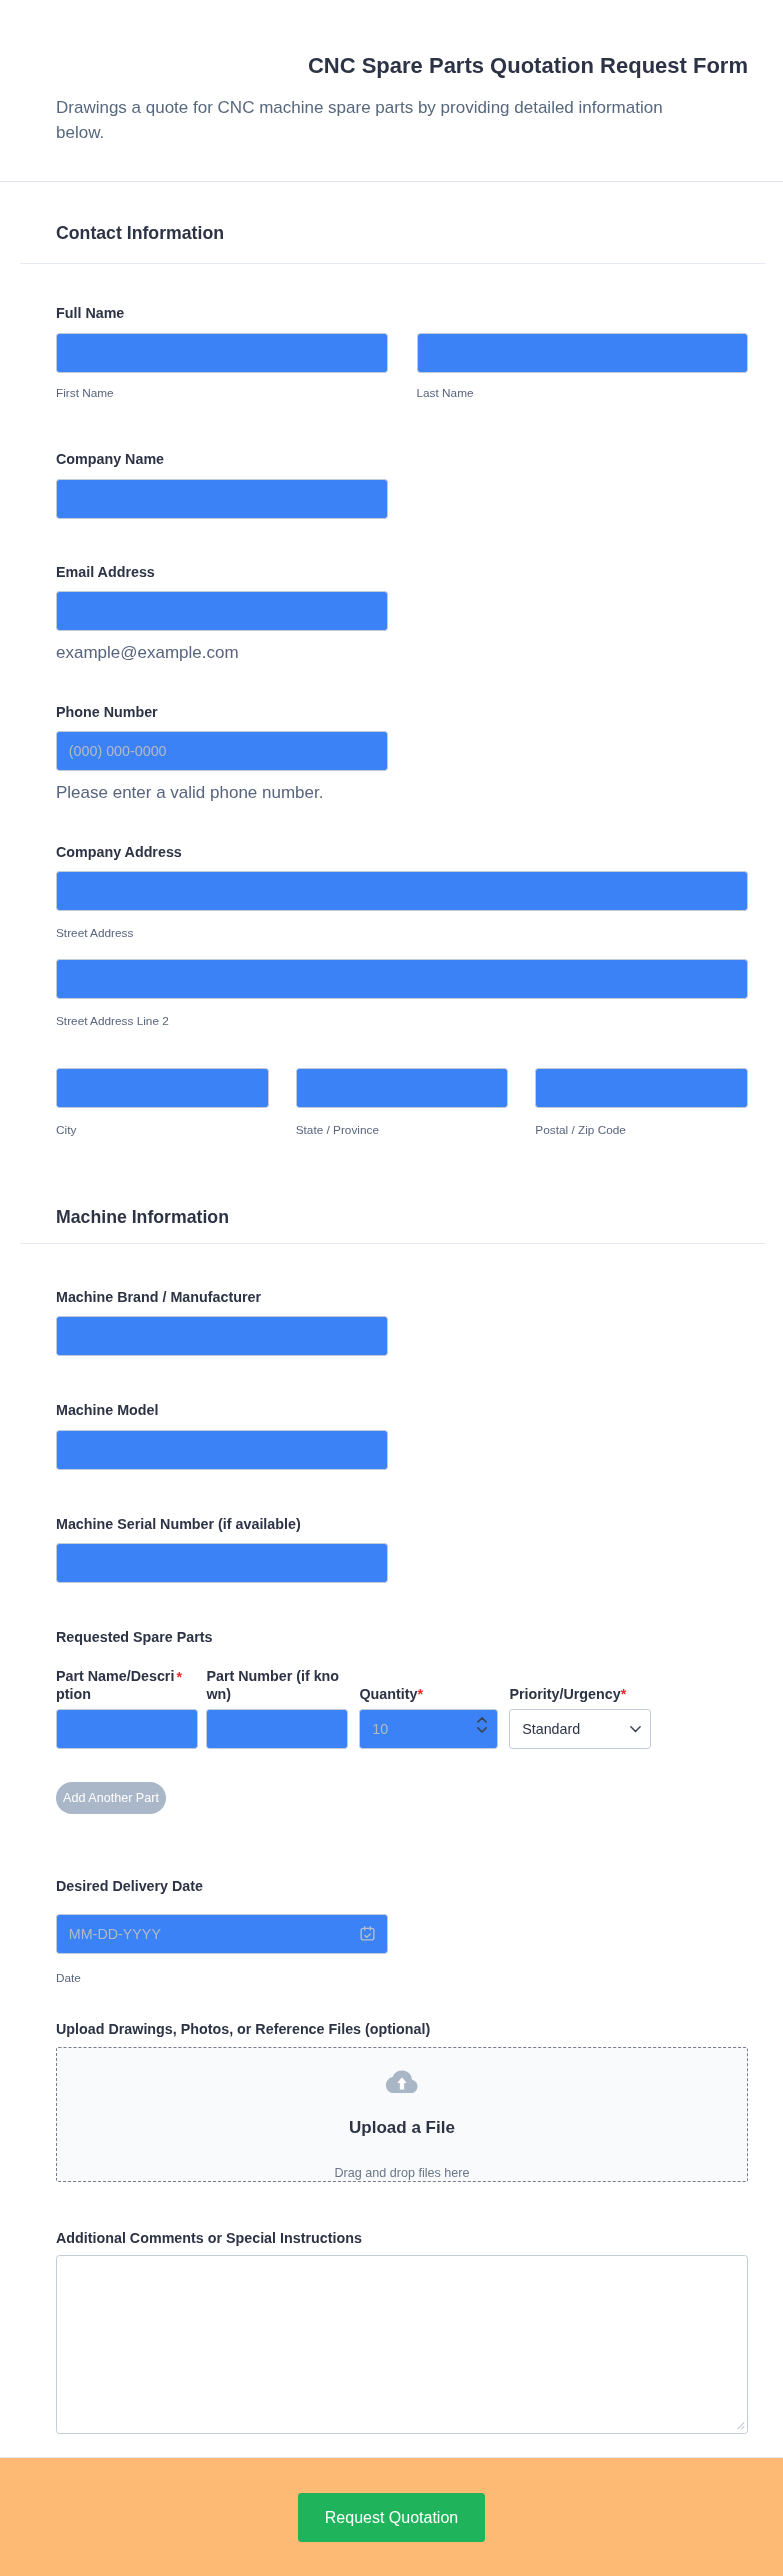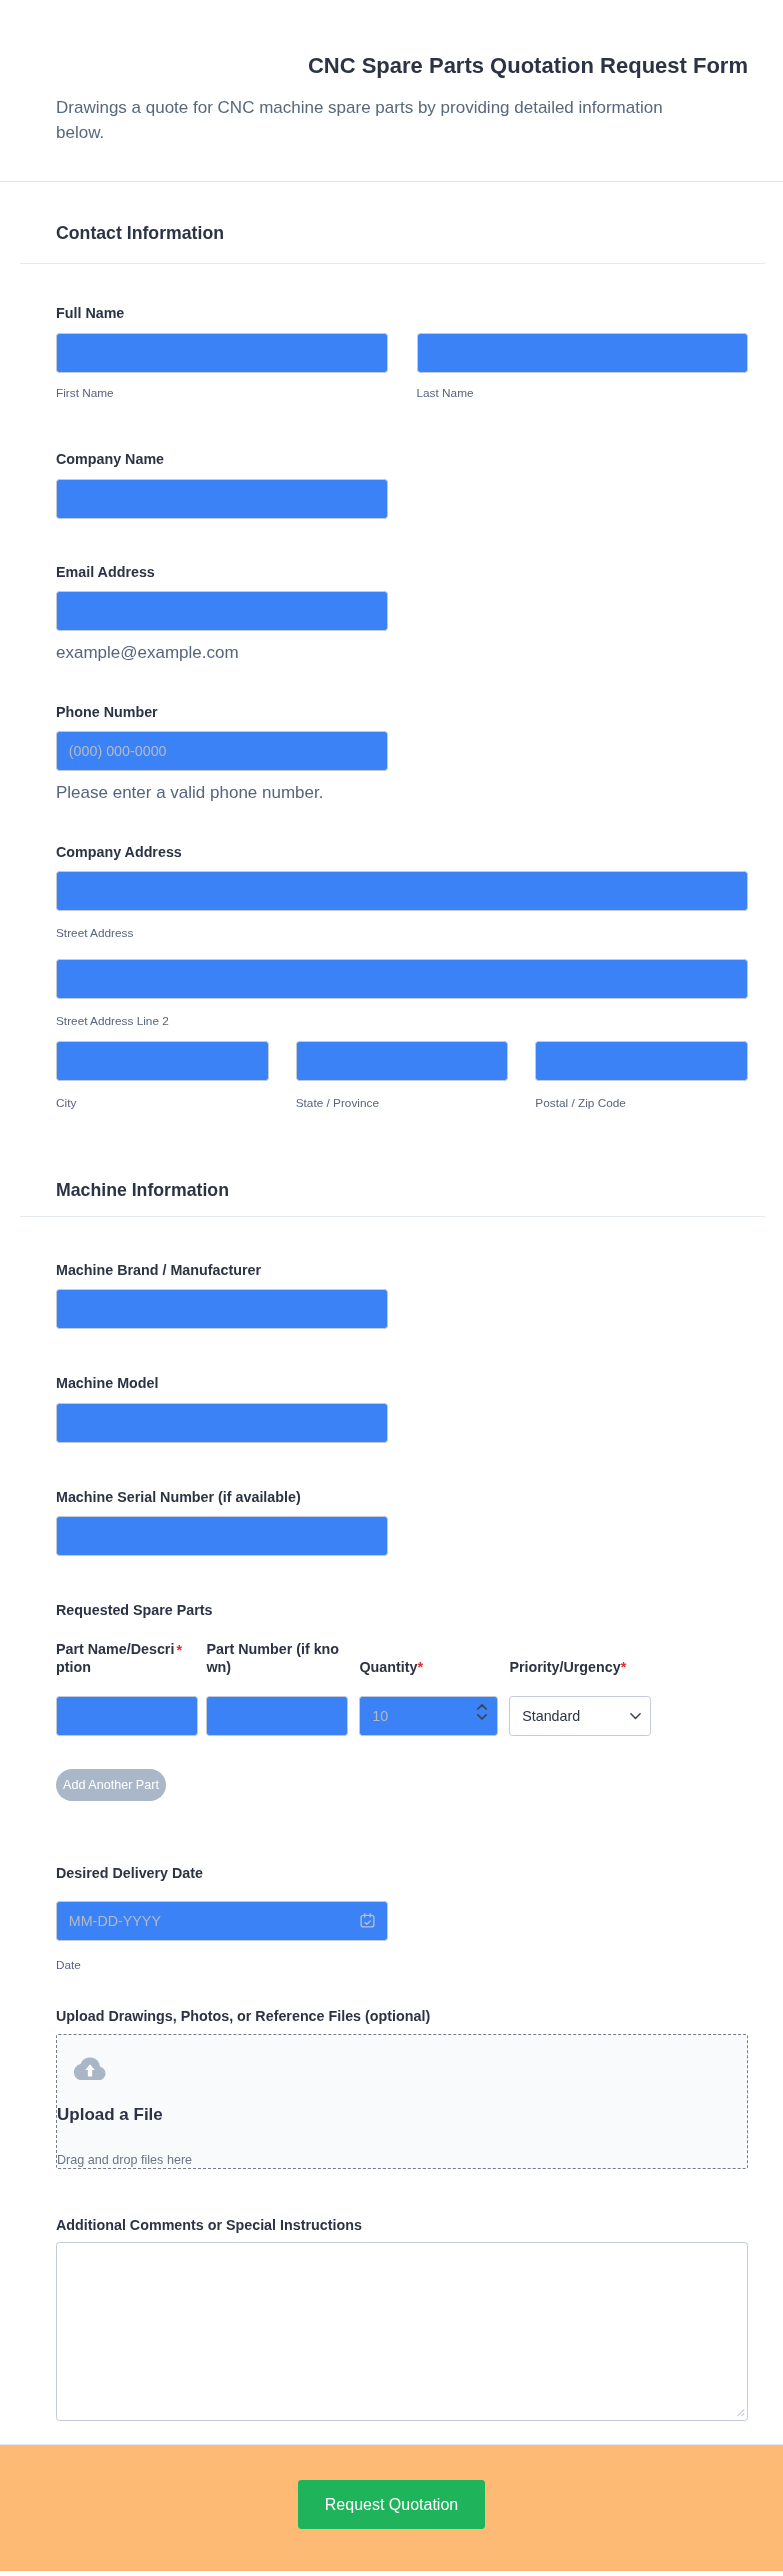--- a/index.html
+++ b/index.html
@@ -30,21 +30,21 @@
 
   .text-input, .area-input {
     width: 100%; height: 40px; border: 0.8px solid #c3cbd8; border-radius: 3.4px;
     background: #3b82f6; font-family: "Liberation Sans", sans-serif;
     font-size: 14.3px; color: #2c3345; padding: 0 11.8px; outline: none;
   }
   .text-input::placeholder, .area-input::placeholder { color: #b3bac5; }
 
   .row-2 { display: flex; gap: 29px; margin-top: 10px; }
   .row-2 > div { flex: 1; }
-  .row-3 { display: flex; gap: 27px; margin-top: 13px; }
+  .row-3 { display: flex; gap: 27px; margin-top: 40px; }
   .row-3 > div { flex: 1; }
   .half { width: 332px; }
 
   .mt-label-input { margin-top: 10px; }
   .mt-sub { margin-top: 13.5px; }
 
   #f-fullname { margin-top: 40px; }
   #f-company  { margin-top: 50px; }
   #f-email    { margin-top: 44px; }
   #f-email .helper { margin-top: 15px; }
@@ -63,21 +63,21 @@
   .parts-head { display: flex; align-items: flex-end; margin-top: 20px; }
   .parts-head .col-label { font-size: 14.3px; line-height: 18.5px; font-weight: 600; color: #2c3345; }
   .col1 { width: 142px; margin-right: 8.4px; }
   .col2 { width: 142px; margin-right: 11px; }
   .col3 { width: 139px; margin-right: 11px; }
   .col4 { width: 142px; }
   .col-label.break1 { width: 121px; word-break: break-all; position: relative; }
   .col-label.break2 { width: 142px; word-break: break-all; }
   .star { color: #ea2a2a; font-weight: 700; }
   .star.abs { position: absolute; top: 1.7px; right: -5px; }
-  .parts-row { display: flex; margin-top: 19px; }
+  .parts-row { display: flex; margin-top: 5px; }
   .qty-wrap { position: relative; }
   .qty-wrap .text-input { padding-right: 30px; }
   .spinner { position: absolute; right: 11px; top: 8.4px; display: flex; flex-direction: column; gap: 4.2px; }
   .select-wrap { position: relative; }
   .priority-select {
     appearance: none; -webkit-appearance: none; width: 100%; height: 40px;
     border: 0.8px solid #c3cbd8; border-radius: 3.4px; background: #fff;
     font-family: "Liberation Sans", sans-serif; font-size: 14.3px; color: #2c3345;
     padding: 0 25px 0 11.8px; outline: none;
   }
@@ -92,21 +92,21 @@
   
   #f-date { margin-top: 63px; }
   #f-date .date-wrap { margin-top: 18.5px; position: relative; width: 332px; }
   #f-date .sublabel { margin-top: 17px; }
   .calendar-icon { position: absolute; right: 11.8px; top: 11.8px; }
 
   
   #f-upload { margin-top: 35px; }
   .upload-box {
     margin-top: 8.4px; height: 135px; border: 0.8px dashed #767d89; border-radius: 2.5px;
-    background: #f8fafc; display: flex; flex-direction: column; 
+    background: #f8fafc; display: flex; flex-direction: column; align-items: center;
     justify-content: flex-start; padding-top: 22px; cursor: pointer; gap: 20px;
   }
   .upload-title { margin-top: 5px; font-size: 17px; line-height: 20px; font-weight: 700; color: #2c3345; }
   .upload-sub { margin-top: 6.7px; font-size: 12.6px; line-height: 16px; color: #6b7687; }
 
   
   #f-comments { margin-top: 47px; }
   .comments-wrap { position: relative; margin-top: 7.6px; }
   .comments-area {
     width: 100%; height: 179px; border: 0.8px solid #c3cbd8; border-radius: 3.4px;

